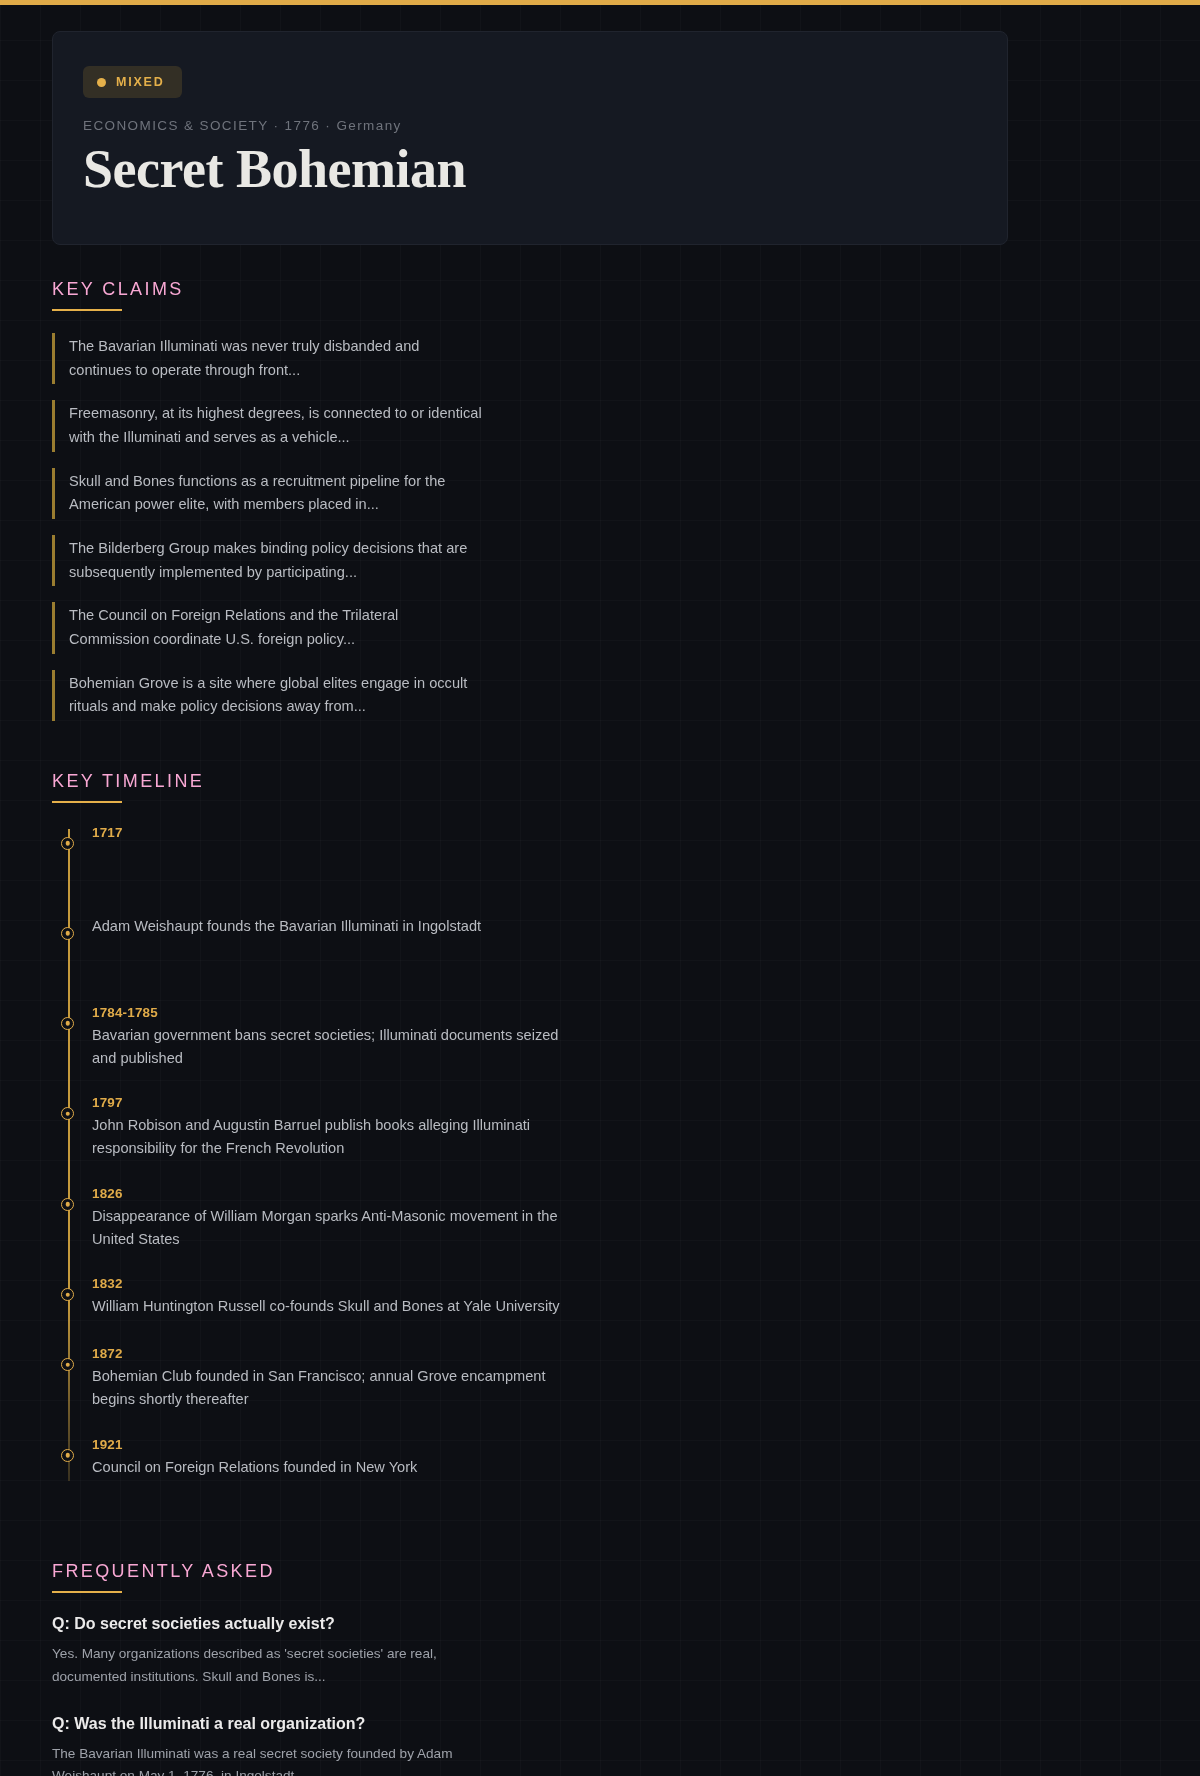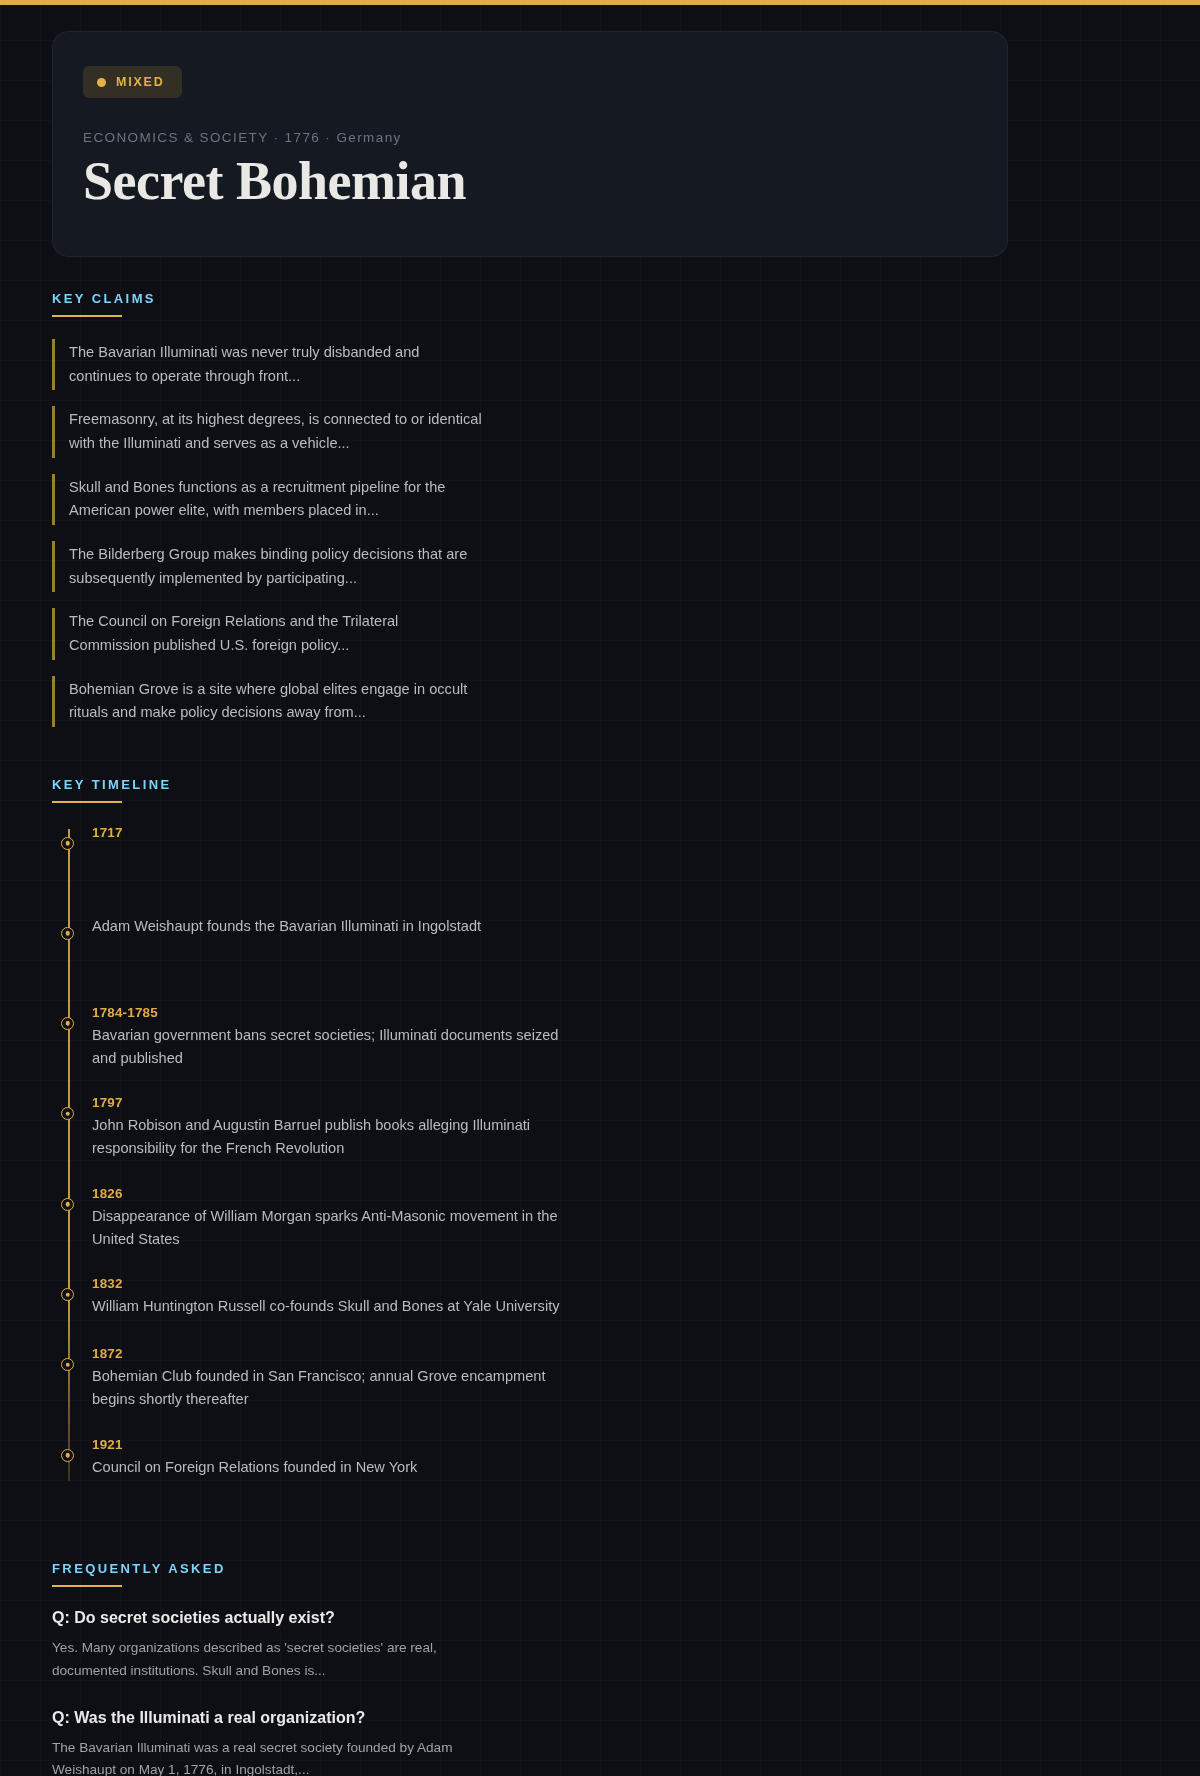--- a/index.html
+++ b/index.html
@@ -41,21 +41,21 @@
     position: relative;
     z-index: 1;
     width: 1060px;
   }
 
   
   .hero {
     margin: 26px 52px 0 52px;
     background: #151922;
     border: 1px solid #20242e;
-    border-radius: 16px;
+    border-radius: 8px;
     padding: 34px 30px 44px 30px;
     min-height: 190px;
   }
 
   .badge {
     display: inline-flex;
     align-items: center;
     gap: 10px;
     background: #332f25;
     border-radius: 6px;
@@ -68,44 +68,44 @@
     display: block;
   }
   .badge-label {
     font-size: 12.5px;
     font-weight: bold;
     letter-spacing: 1.8px;
     color: #e5b04a;
   }
 
   .hero-meta {
-    margin-top: 32px;
+    margin-top: 20px;
     font-size: 13.5px;
     letter-spacing: 1.4px;
     color: #6f737c;
   }
 
   .hero-title {
     margin-top: 5px;
     font-family: "Liberation Serif", "DejaVu Serif", serif;
     font-size: 54px;
     font-weight: bold;
     color: #e9e8e4;
     letter-spacing: -0.5px;
     line-height: 1.15;
   }
 
   
   .section { margin: 0 52px; padding-top: 34px; }
 
   .section-head {
-    font-size: 13px;
-    font-weight: bold;
+    font-size: 18px;
+    font-weight: normal;
     letter-spacing: 2.4px;
-    color: #7dd3fc;
+    color: #f9a8d4;
     padding-bottom: 9px;
   }
   .section-rule {
     width: 70px;
     height: 2px;
     background: #e5b04a;
     margin-bottom: 22px;
   }
 
   
@@ -205,21 +205,21 @@
   </div>
 
   <div class="section">
     <div class="section-head">KEY CLAIMS</div>
     <div class="section-rule"></div>
 
     <div class="claim">The Bavarian Illuminati was never truly disbanded and continues to operate through front...</div>
     <div class="claim">Freemasonry, at its highest degrees, is connected to or identical with the Illuminati and serves as a vehicle...</div>
     <div class="claim">Skull and Bones functions as a recruitment pipeline for the American power elite, with members placed in...</div>
     <div class="claim">The Bilderberg Group makes binding policy decisions that are subsequently implemented by participating...</div>
-    <div class="claim">The Council on Foreign Relations and the Trilateral Commission published U.S. foreign policy...</div>
+    <div class="claim">The Council on Foreign Relations and the Trilateral Commission coordinate U.S. foreign policy...</div>
     <div class="claim">Bohemian Grove is a site where global elites engage in occult rituals and make policy decisions away from...</div>
   </div>
 
   <div class="section">
     <div class="section-head">KEY TIMELINE</div>
     <div class="section-rule"></div>
 
     <div class="timeline">
       <div class="tl-rail"></div>
 

